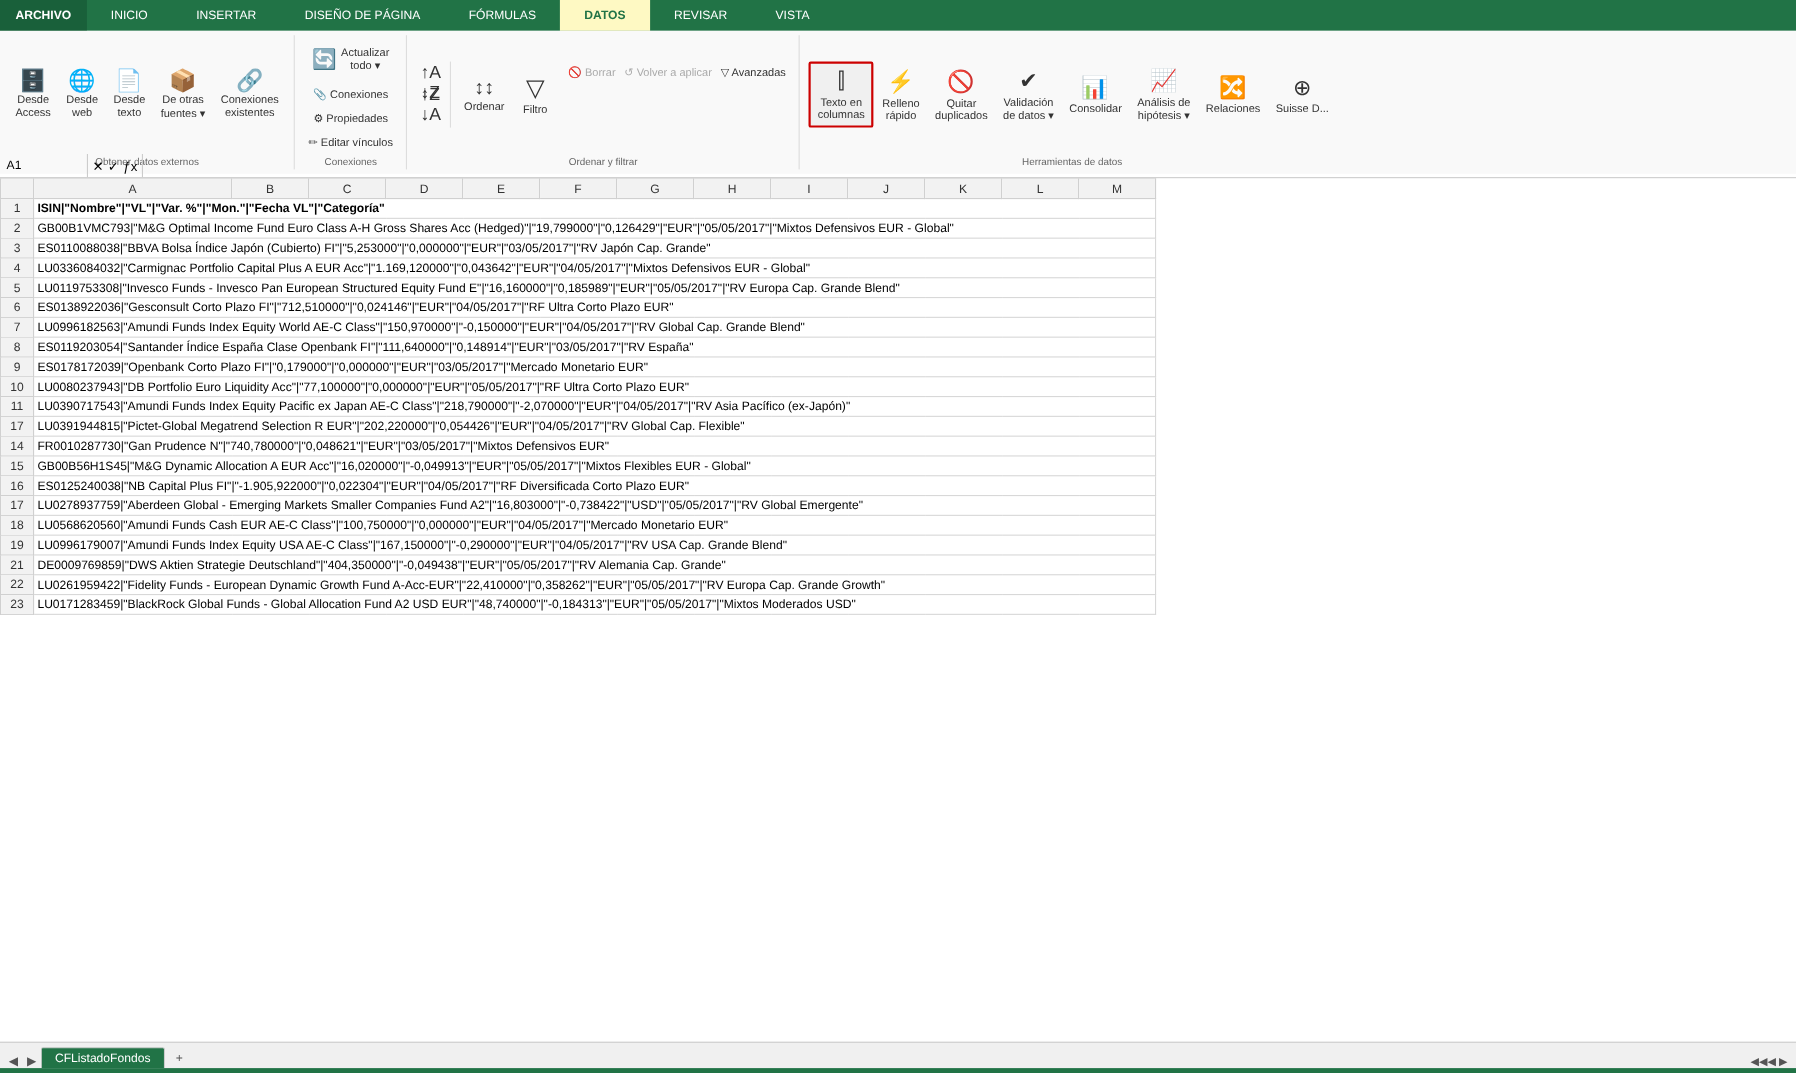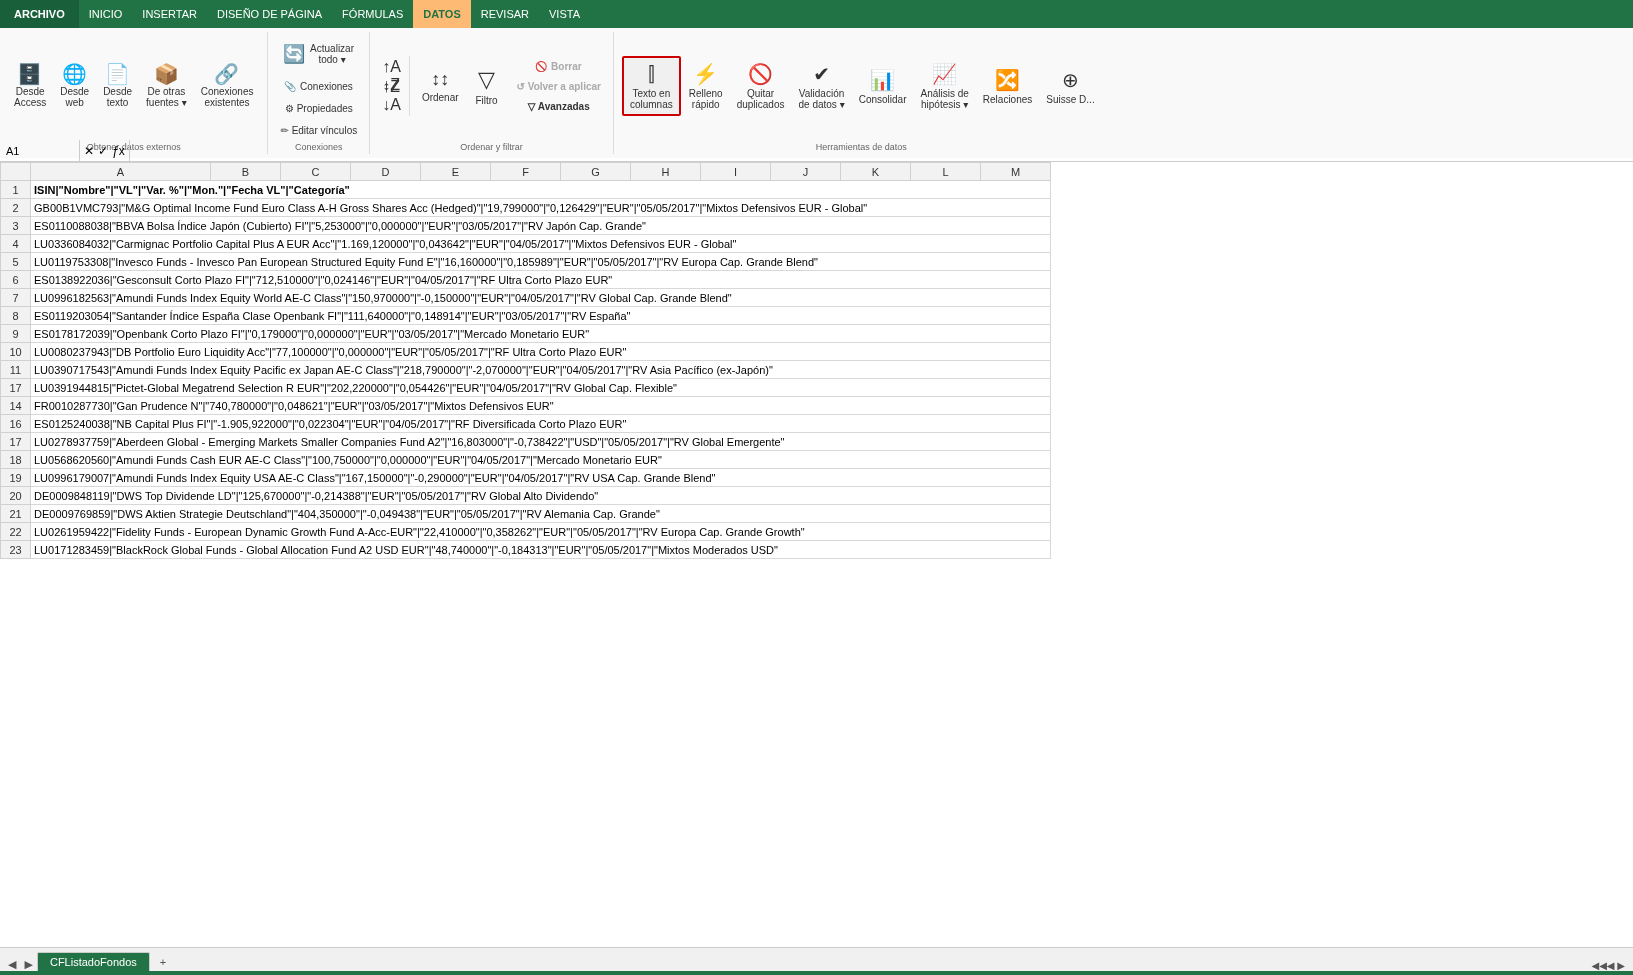--- a/index.html
+++ b/index.html
@@ -7,29 +7,29 @@
 
     
     .menu-bar {
       display: flex;
       background: #217346;
       height: 28px;
       align-items: stretch;
     }
     .menu-bar .menu-item {
       color: #fff;
-      padding: 0 10px;
+      padding: 0 22px;
       display: flex;
       align-items: center;
       cursor: pointer;
       font-size: 11px;
       white-space: nowrap;
     }
     .menu-bar .menu-item.active {
-      background: #fdba74;
+      background: #fef9c3;
       color: #217346;
       font-weight: bold;
     }
     .menu-bar .menu-item.archivo {
       background: #19603a;
       font-weight: bold;
       padding: 0 14px;
     }
 
     
@@ -310,21 +310,21 @@
           <div class="ribbon-btn-small" style="font-size:16px;">↑Z<br>↓A</div>
         </div>
         <div class="ribbon-btn" style="margin-left:4px;">
           <div style="font-size:18px;">↕↕</div>
           <span>Ordenar</span>
         </div>
         <div class="ribbon-btn">
           <div style="font-size:22px;">▽</div>
           <span>Filtro</span>
         </div>
-        <div style="display:flex;flex-direction:column;justify-content:space-around;height:60px;padding-left:4px;font-weight:bold;">
+        <div style="display:flex;flex-direction:row;justify-content:space-around;height:60px;padding-left:4px;">
           <div class="ribbon-btn-small" style="color:#aaa;">🚫 Borrar</div>
           <div class="ribbon-btn-small" style="color:#aaa;">↺ Volver a aplicar</div>
           <div class="ribbon-btn-small">▽ Avanzadas</div>
         </div>
       </div>
       <div class="ribbon-group-label">Ordenar y filtrar</div>
     </div>
 
     <div class="ribbon-group" style="border-right:none;">
       <div class="ribbon-group-buttons">
@@ -445,38 +445,38 @@
           </tr>
           <tr>
             <td class="row-num">17</td>
             <td colspan="13" style="max-width: 1400px; overflow: hidden; text-overflow: ellipsis; white-space: nowrap;">LU0391944815|"Pictet-Global Megatrend Selection R EUR"|"202,220000"|"0,054426"|"EUR"|"04/05/2017"|"RV Global Cap. Flexible"</td>
           </tr>
           <tr>
             <td class="row-num">14</td>
             <td colspan="13" style="max-width: 1400px; overflow: hidden; text-overflow: ellipsis; white-space: nowrap;">FR0010287730|"Gan Prudence N"|"740,780000"|"0,048621"|"EUR"|"03/05/2017"|"Mixtos Defensivos EUR"</td>
           </tr>
           <tr>
+            <td class="row-num">15</td>
+            <td colspan="13" style="max-width: 1400px; overflow: hidden; text-overflow: ellipsis; white-space: nowrap;">GB00B56H1S45|"M&amp;G Dynamic Allocation A EUR Acc"|"16,020000"|"-0,049913"|"EUR"|"05/05/2017"|"Mixtos Flexibles EUR - Global"</td>
+          </tr>
+          <tr>
             <td class="row-num">16</td>
             <td colspan="13" style="max-width: 1400px; overflow: hidden; text-overflow: ellipsis; white-space: nowrap;">ES0125240038|"NB Capital Plus FI"|"-1.905,922000"|"0,022304"|"EUR"|"04/05/2017"|"RF Diversificada Corto Plazo EUR"</td>
           </tr>
           <tr>
             <td class="row-num">17</td>
             <td colspan="13" style="max-width: 1400px; overflow: hidden; text-overflow: ellipsis; white-space: nowrap;">LU0278937759|"Aberdeen Global - Emerging Markets Smaller Companies Fund A2"|"16,803000"|"-0,738422"|"USD"|"05/05/2017"|"RV Global Emergente"</td>
           </tr>
           <tr>
             <td class="row-num">18</td>
             <td colspan="13" style="max-width: 1400px; overflow: hidden; text-overflow: ellipsis; white-space: nowrap;">LU0568620560|"Amundi Funds Cash EUR AE-C Class"|"100,750000"|"0,000000"|"EUR"|"04/05/2017"|"Mercado Monetario EUR"</td>
           </tr>
           <tr>
             <td class="row-num">19</td>
             <td colspan="13" style="max-width: 1400px; overflow: hidden; text-overflow: ellipsis; white-space: nowrap;">LU0996179007|"Amundi Funds Index Equity USA AE-C Class"|"167,150000"|"-0,290000"|"EUR"|"04/05/2017"|"RV USA Cap. Grande Blend"</td>
-          </tr>
-          <tr>
-            <td class="row-num">20</td>
-            <td colspan="13" style="max-width: 1400px; overflow: hidden; text-overflow: ellipsis; white-space: nowrap;">DE0009848119|"DWS Top Dividende LD"|"125,670000"|"-0,214388"|"EUR"|"05/05/2017"|"RV Global Alto Dividendo"</td>
           </tr>
           <tr>
             <td class="row-num">21</td>
             <td colspan="13" style="max-width: 1400px; overflow: hidden; text-overflow: ellipsis; white-space: nowrap;">DE0009769859|"DWS Aktien Strategie Deutschland"|"404,350000"|"-0,049438"|"EUR"|"05/05/2017"|"RV Alemania Cap. Grande"</td>
           </tr>
           <tr>
             <td class="row-num">22</td>
             <td colspan="13" style="max-width: 1400px; overflow: hidden; text-overflow: ellipsis; white-space: nowrap;">LU0261959422|"Fidelity Funds - European Dynamic Growth Fund A-Acc-EUR"|"22,410000"|"0,358262"|"EUR"|"05/05/2017"|"RV Europa Cap. Grande Growth"</td>
           </tr>
           <tr>

